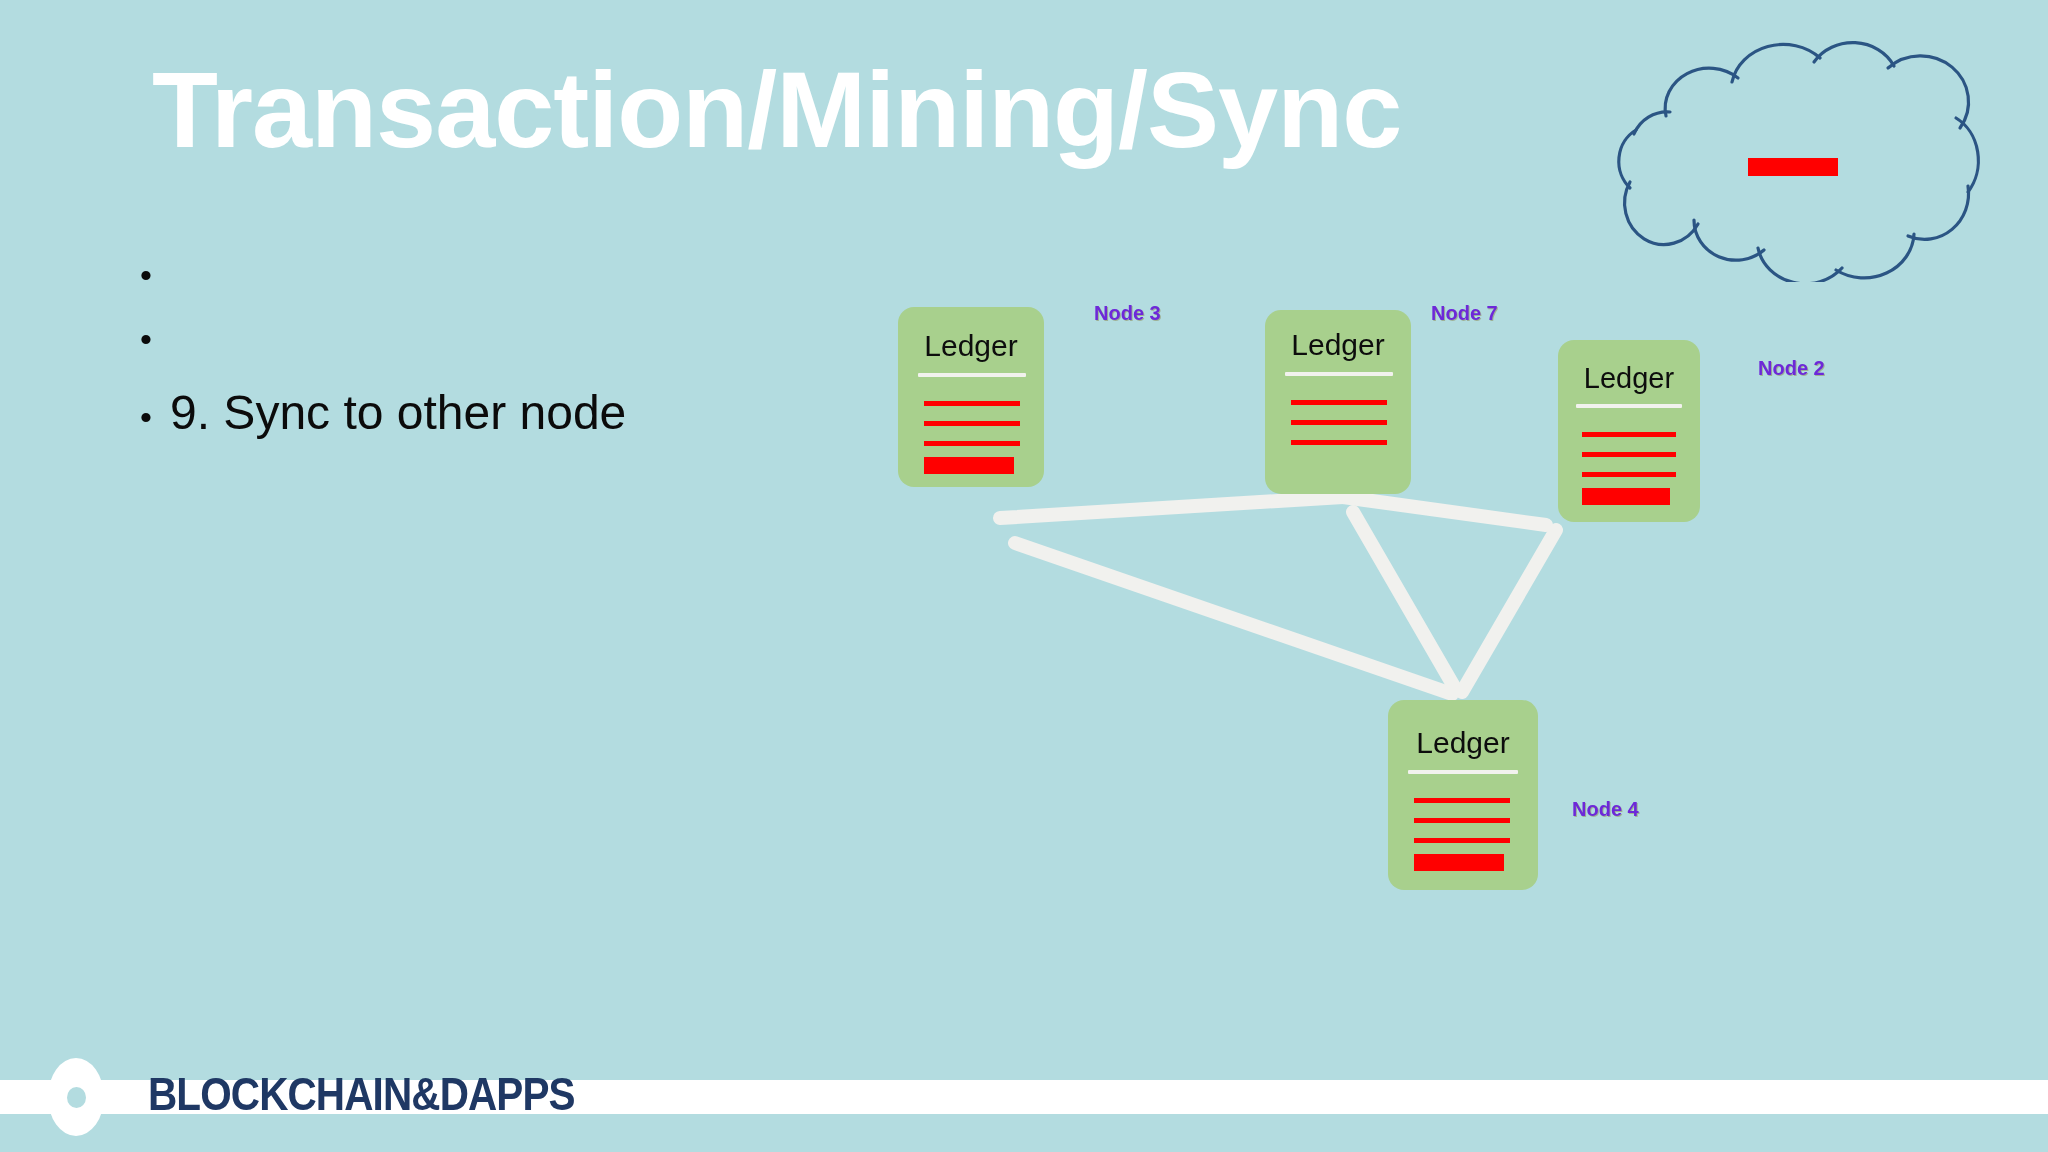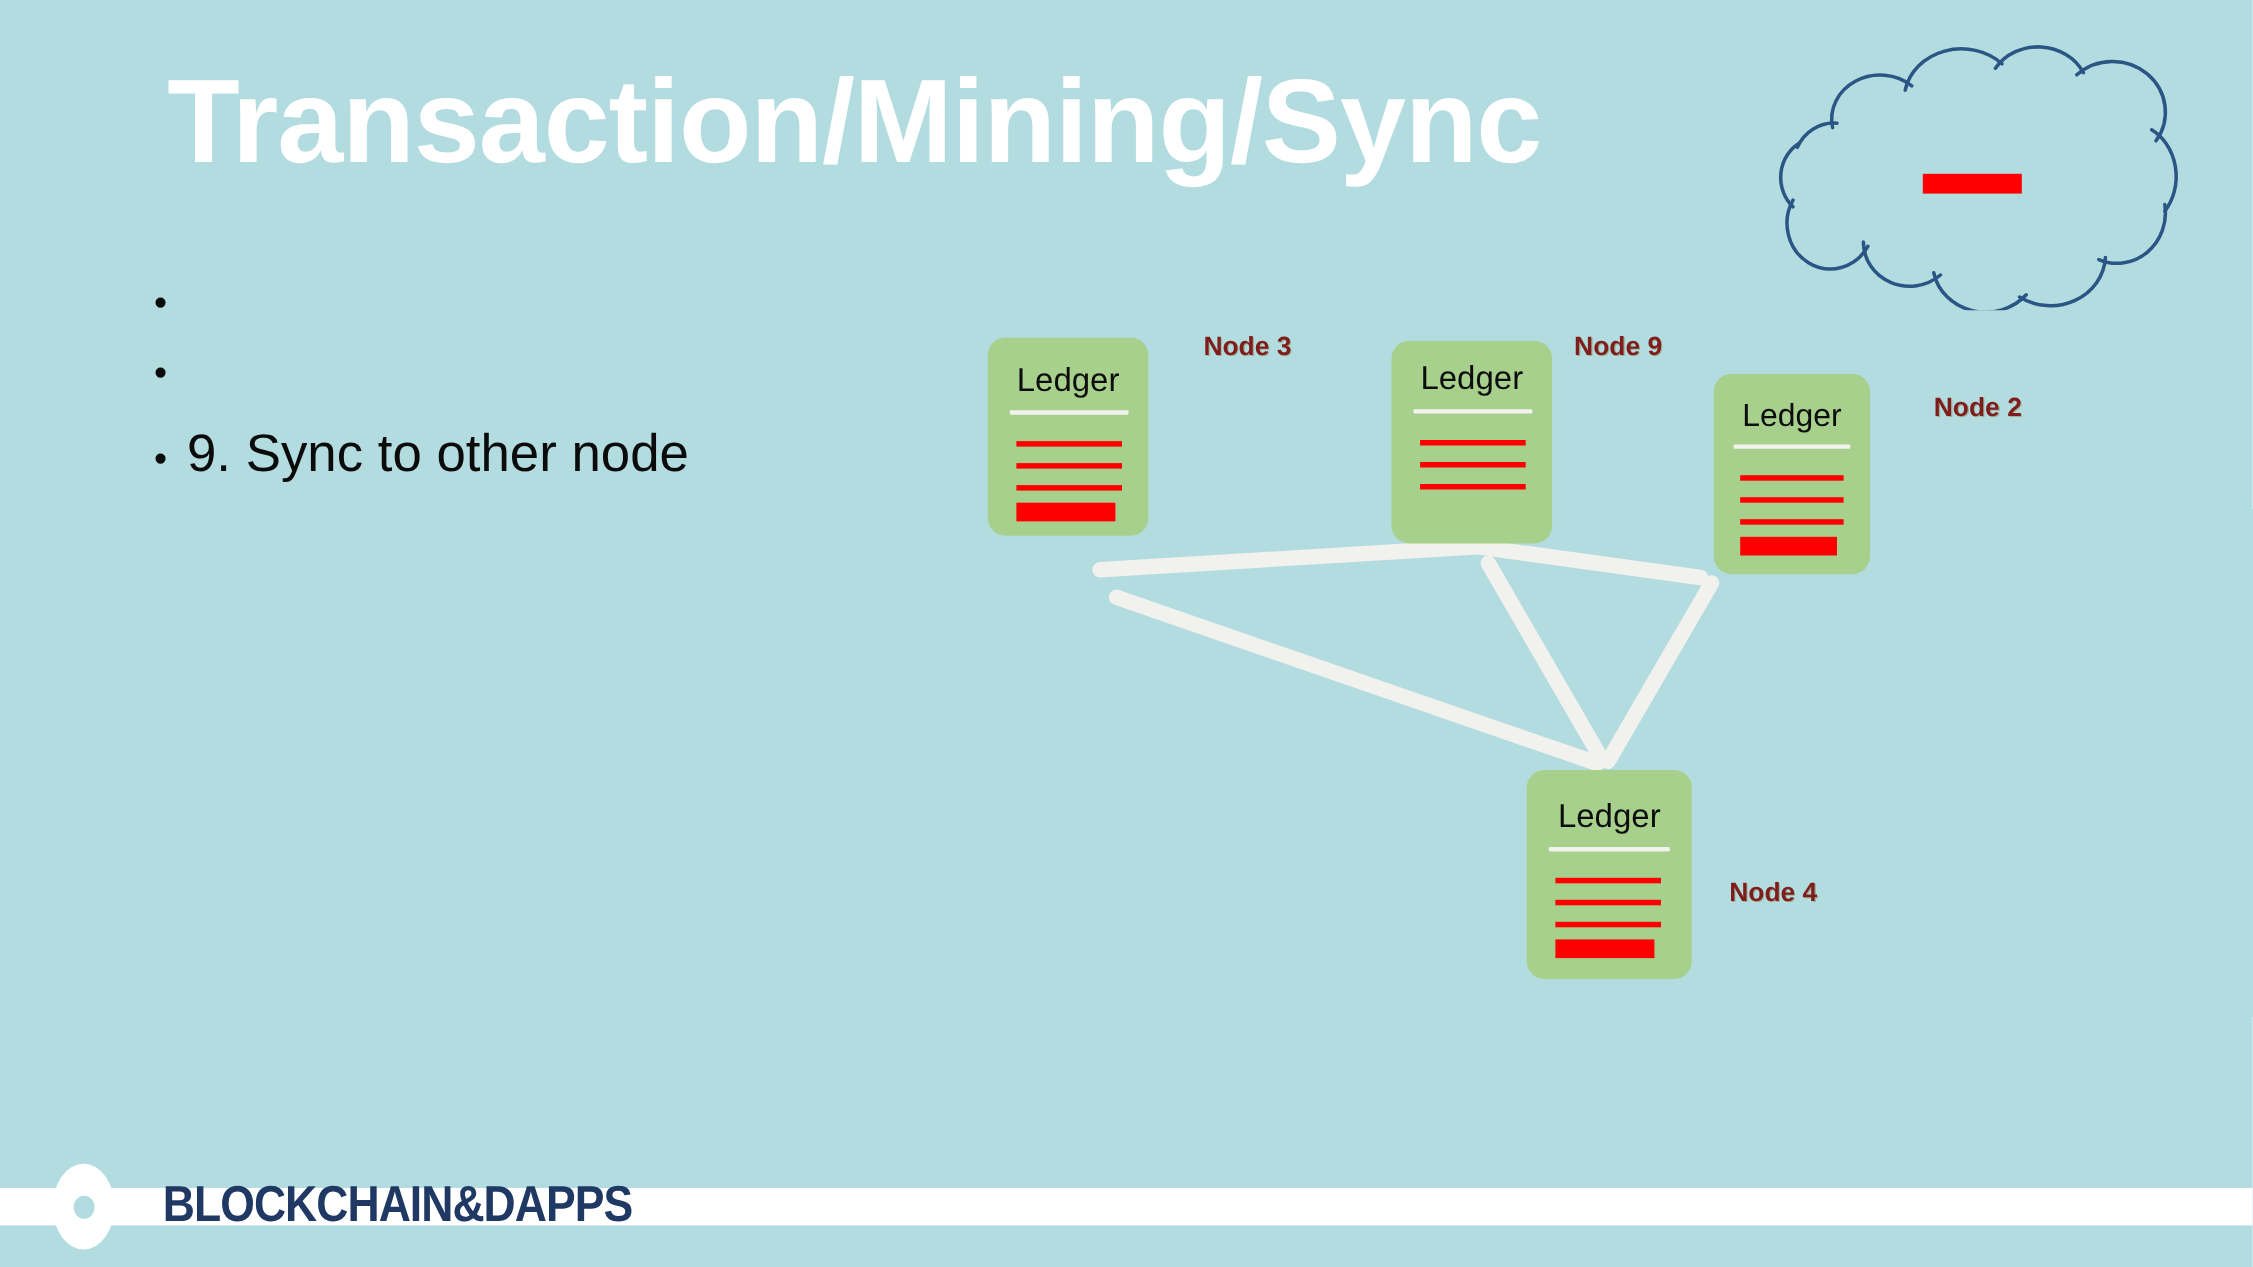--- a/index.html
+++ b/index.html
@@ -91,22 +91,22 @@
     border-radius: 1px;
   }
   .ledger-line {
     position: absolute;
     background: #ff0000;
   }
   .node-label {
     position: absolute;
     font-family: "Liberation Sans", sans-serif;
     font-weight: bold;
-    color: #7f1d1d;
-    font-size: 24px;
+    color: #6d28d9;
+    font-size: 20px;
     white-space: nowrap;
     text-shadow: 1px 1px 0 rgba(120,95,10,0.35);
   }
 
   
   .cloud-wrap {
     position: absolute;
     left: 1608px;
     top: 20px;
   }
@@ -241,21 +241,21 @@
   </div>
 
   <div class="node" style="left:1265px; top:310px;">
     <div class="ledger-card" style="width:146px; height:184px;">
       <div class="ledger-title" style="top:18px; font-size:30px;">Ledger</div>
       <div class="ledger-rule" style="left:20px; top:62px; width:108px;"></div>
       <div class="ledger-line" style="left:26px; top:90px;  width:96px; height:5px;"></div>
       <div class="ledger-line" style="left:26px; top:110px; width:96px; height:5px;"></div>
       <div class="ledger-line" style="left:26px; top:130px; width:96px; height:5px;"></div>
     </div>
-    <div class="node-label" style="left:166px; top:-8px;">Node 9</div>
+    <div class="node-label" style="left:166px; top:-8px;">Node 7</div>
   </div>
 
   <div class="node" style="left:1558px; top:340px;">
     <div class="ledger-card" style="width:142px; height:182px;">
       <div class="ledger-title" style="top:22px; font-size:29px;">Ledger</div>
       <div class="ledger-rule" style="left:18px; top:64px; width:106px;"></div>
       <div class="ledger-line" style="left:24px; top:92px;  width:94px; height:5px;"></div>
       <div class="ledger-line" style="left:24px; top:112px; width:94px; height:5px;"></div>
       <div class="ledger-line" style="left:24px; top:132px; width:94px; height:5px;"></div>
       <div class="ledger-line" style="left:24px; top:148px; width:88px; height:17px;"></div>

